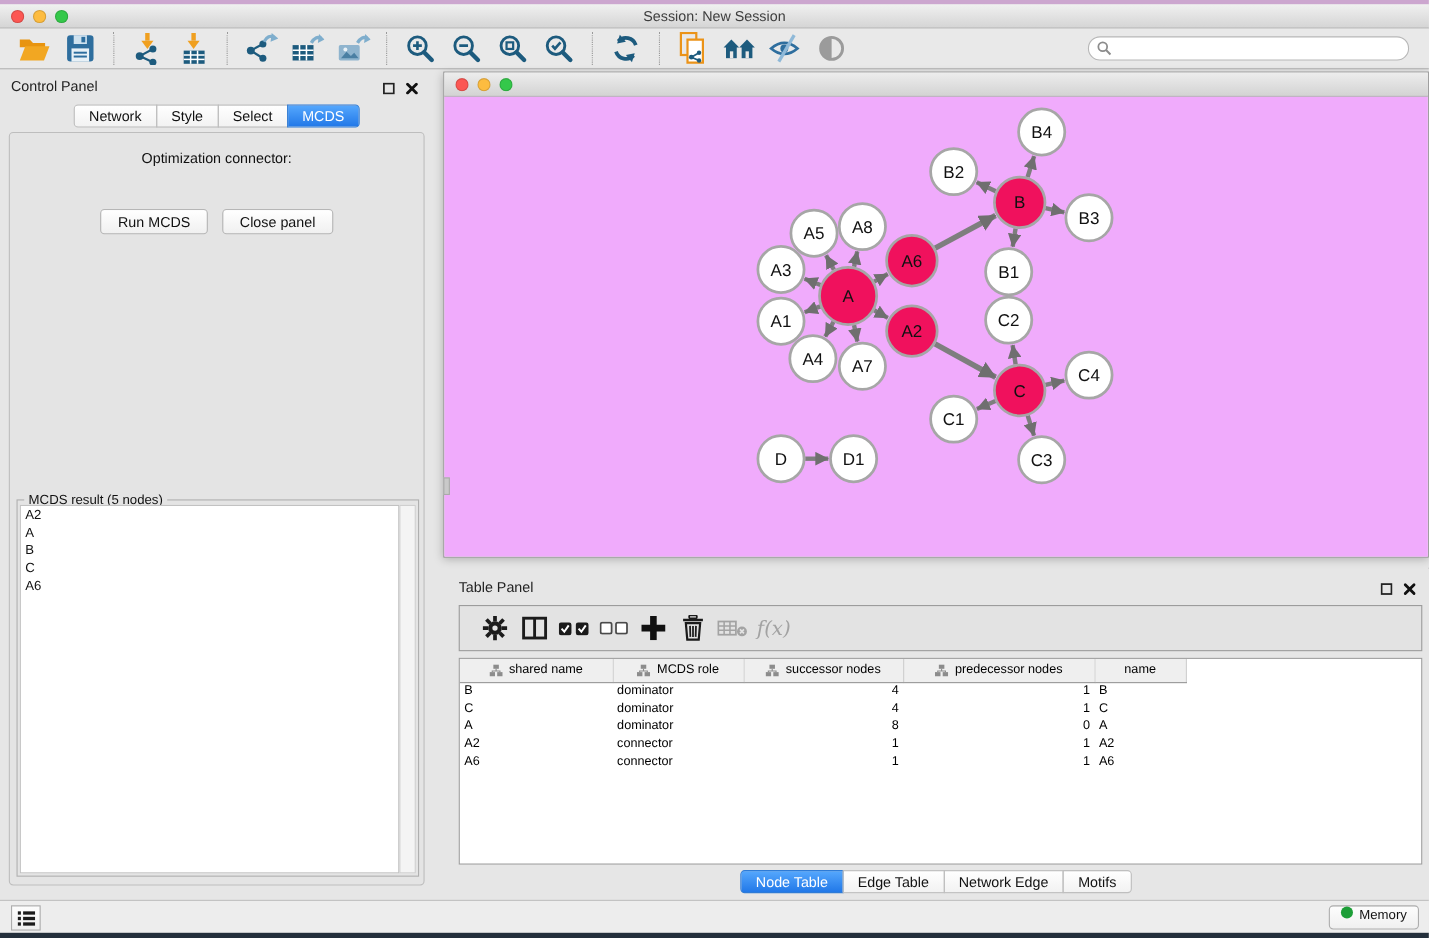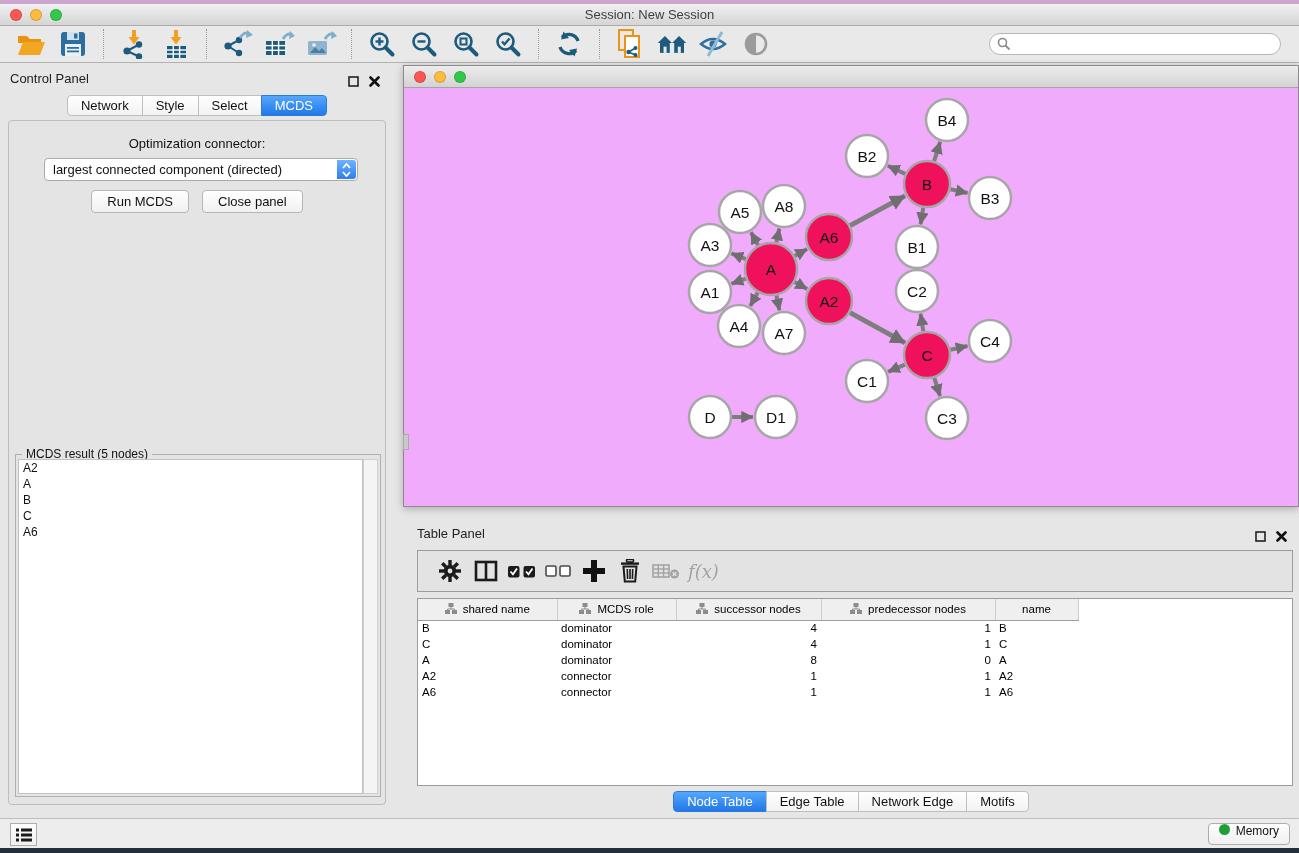--- a/index.html
+++ b/index.html
@@ -73,21 +73,21 @@
   .table-panel .hdr { position:absolute; left:14px; top:8px; }
   .tp-toolbar { position:absolute; left:14px; top:32px; width:876px; height:42px; background:#E3E3E3;
     border:1px solid #9C9C9C; display:flex; align-items:center; padding-left:14px; }
   .tp-icon { width:36px; height:30px; display:flex; align-items:center; justify-content:center; cursor:pointer; }
   .fx { font-family:"DejaVu Serif", serif; font-style:italic; font-size:18px; color:#A2A2A2; padding-left:4px; }
   .tp-table { position:absolute; left:14px; top:80px; width:876px; height:188px; background:#fff;
     border:1px solid #9C9C9C; overflow:hidden; }
   table.grid { border-collapse:collapse; table-layout:fixed; font-size:11.5px; color:#000; width:660px; }
   table.grid th { background:#EFEFEF; border-right:1px solid #CDCDCD; border-bottom:1px solid #9E9E9E;
     font-weight:normal; height:21px; text-align:center; white-space:nowrap; overflow:hidden; }
-  table.grid th .th-inner { display:flex; align-items:flex-start; justify-content:center; gap:6px; }
+  table.grid th .th-inner { display:flex; align-items:flex-end; justify-content:center; gap:6px; }
   table.grid td { height:16px; padding:0 4px; white-space:nowrap; overflow:hidden; }
   td.al { text-align:left; padding-left:9px; }
   td.ar { text-align:right; padding-right:10px; }
   .tp-tabs { position:absolute; left:0; right:0; top:273px; display:flex; justify-content:center; }
 
   
   .status-bar { position:absolute; left:0; top:818px; width:100%; height:30px; background:#EDEDED; border-top:1px solid #BEBEBE; }
   .list-btn { position:absolute; left:10px; top:4px; width:27px; height:23px; background:linear-gradient(#FDFDFD,#EFEFEF);
     border:1px solid #ADADAD; display:flex; align-items:center; justify-content:center; cursor:pointer; }
   .memory-btn { position:absolute; right:9px; top:4px; height:22px; background:linear-gradient(#FDFDFD,#F0F0F0);
@@ -281,31 +281,20 @@
     <div class="cp-tabs">
       <div class="seg">
         <div class="tab">Network</div>
         <div class="tab">Style</div>
         <div class="tab">Select</div>
         <div class="tab active">MCDS</div>
       </div>
     </div>
     <div class="cp-body">
       <div class="opt-label">Optimization connector:</div>
-      <div class="criterion">
-        <span>largest connected component (directed)</span>
-        <span class="spin">
-          <svg width="9" height="6" viewBox="0 0 9 6">
-              <path d="M1,5 L4.5,1 L8,5" fill="none" stroke="#fff" stroke-width="1.8"></path>
-            </svg>
-          <svg width="9" height="6" viewBox="0 0 9 6">
-              <path d="M1,1 L4.5,5 L8,1" fill="none" stroke="#fff" stroke-width="1.8"></path>
-            </svg>
-        </span>
-      </div>
       <div class="cp-buttons">
         <button class="push-btn">Run MCDS</button>
         <button class="push-btn">Close panel</button>
       </div>
       <div class="groupbox">
         <div class="legend">MCDS result (5 nodes)</div>
         <div class="result-list">
             <div class="item">A2</div>
             <div class="item">A</div>
             <div class="item">B</div>

